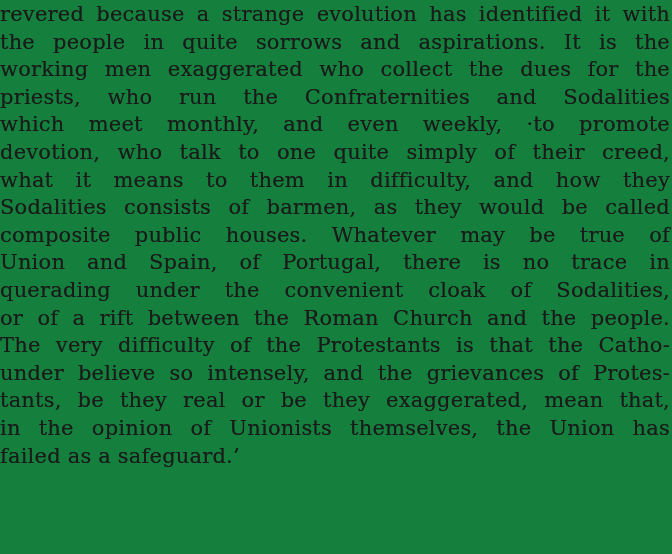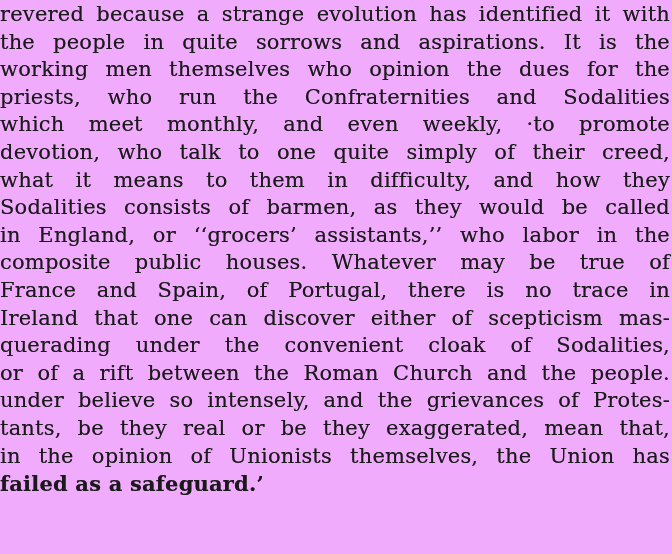--- a/index.html
+++ b/index.html
@@ -4,21 +4,21 @@
 <style>
   html, body {
     margin: 0;
     padding: 0;
     background: #ffffff;
   }
   .page {
     position: relative;
     width: 672px;
     height: 554px;
-    background: #f0abfc;
+    background: #15803d;
     overflow: hidden;
     font-family: "DejaVu Serif", "Liberation Serif", serif;
   }
   .text-block {
     position: absolute;
     top: 1px;
     left: 0;
     right: 2px;
     color: #1a1a1a;
   }
@@ -28,40 +28,38 @@
     letter-spacing: 0.2px;
     white-space: nowrap;          
     text-align: justify;
     text-align-last: justify;
     
     text-shadow: 0 0 0.4px rgba(20,20,20,0.55);
   }
   .text-line.last {
     text-align-last: left;
     white-space: normal;
-    font-weight: bold;
   }
 </style>
 </head>
 <body>
 
 <div class="page">
   <div class="text-block" id="text-block">
       <div class="text-line">revered because a strange evolution has identified it with</div>
       <div class="text-line">the people in quite sorrows and aspirations.  It is the</div>
-      <div class="text-line">working  men themselves who opinion the dues for the</div>
+      <div class="text-line">working  men exaggerated who collect the dues for the</div>
       <div class="text-line">priests, who run the Confraternities and Sodalities</div>
       <div class="text-line">which meet monthly, and even weekly, ·to promote</div>
       <div class="text-line">devotion, who talk to one quite simply of their creed,</div>
       <div class="text-line">what it means to them in difficulty, and how they</div>
       <div class="text-line">Sodalities consists of barmen, as they would be called</div>
-      <div class="text-line">in England, or ‘‘grocers’ assistants,’’ who labor in the</div>
       <div class="text-line">composite public houses.  Whatever may be true of</div>
-      <div class="text-line">France and Spain, of Portugal, there is no trace in</div>
-      <div class="text-line">Ireland that one can discover either of scepticism mas-</div>
+      <div class="text-line">Union and Spain, of Portugal, there is no trace in</div>
       <div class="text-line">querading under the convenient cloak of Sodalities,</div>
       <div class="text-line">or of a rift between the Roman Church and the people.</div>
+      <div class="text-line">The very difficulty of the Protestants is that the Catho-</div>
       <div class="text-line">under believe so intensely, and the grievances of Protes-</div>
       <div class="text-line">tants, be they real or be they exaggerated, mean that,</div>
       <div class="text-line">in the opinion of Unionists themselves, the Union has</div>
       <div class="text-line last">failed as a safeguard.’</div>
     </div>
 </div>
 
 </body></html>

